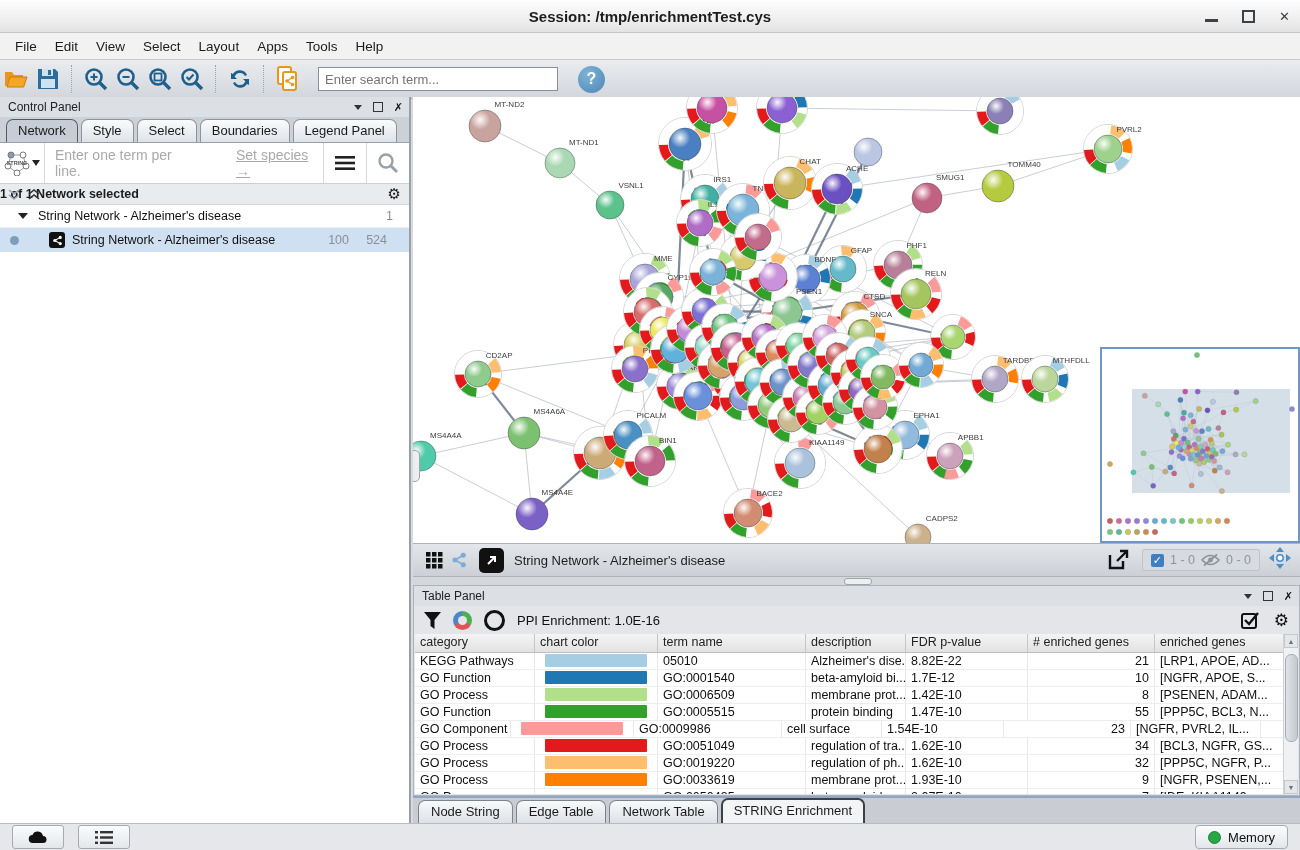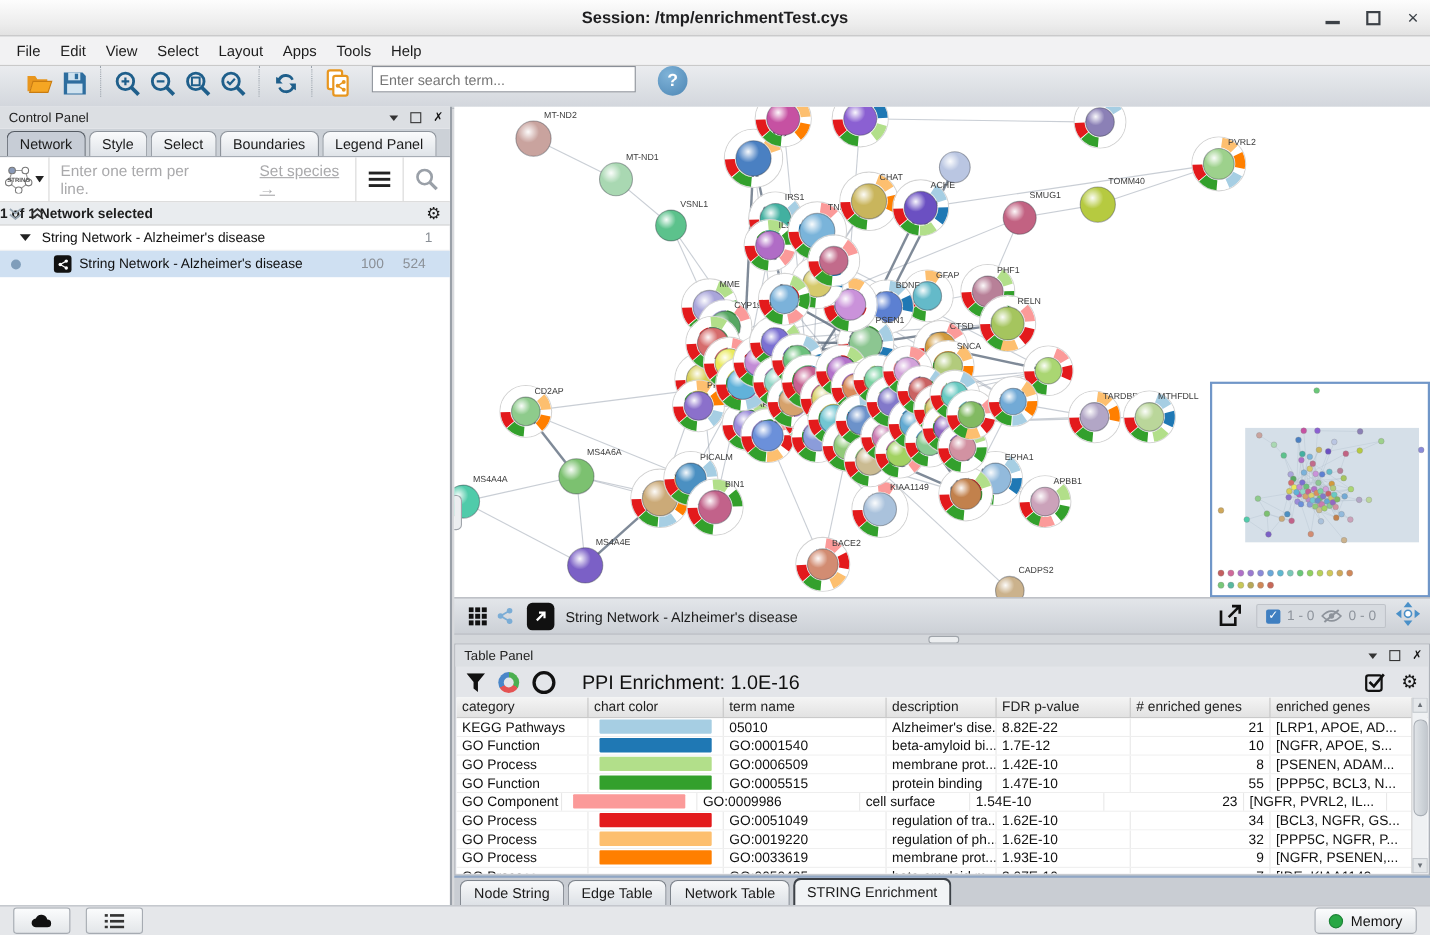--- a/index.html
+++ b/index.html
@@ -12,21 +12,21 @@
     font-size:15px;font-weight:bold;color:#1d1d1f;position:relative;}
   .wctrl{position:absolute;right:10px;top:0;height:32px;display:flex;align-items:center;gap:24px;color:#3c4147;}
   .wc-min{width:13px;height:3px;background:#3c4147;margin-top:8px;}
   .wc-max{width:9px;height:9px;border:2px solid #3c4147;}
   .wc-close{font-size:13px;font-weight:bold;line-height:1;}
   
   .menubar{height:26px;background:#f2f2f3;border-bottom:1px solid #c9c9c9;display:flex;align-items:center;padding-left:6px;}
   .menu-item{font-size:13.5px;color:#1c1c1c;padding:3px 9px;cursor:default;}
   
   .toolbar{height:38px;background:linear-gradient(#eaecef,#d2d6dc);border-bottom:1px solid #b4b8bf;
-    display:flex;padding-left:20px;}
+    display:flex;align-items:center;padding-left:0;}
   .tbtn{width:32px;height:32px;display:flex;align-items:center;justify-content:center;}
   .tsep{width:1px;height:28px;border-left:1px dotted #9aa2ab;margin:0 7px;}
   .search-input{width:226px;height:22px;border:1px solid #8a8f97;font-size:13px;padding:0 6px;
     font-family:"Liberation Sans",sans-serif;margin-left:14px;background:#fff;color:#222;}
   .help-circle{width:27px;height:27px;border-radius:50%;background:radial-gradient(circle at 35% 30%,#7fb3d8,#4d86b4);
     color:#fff;font-weight:bold;font-size:16px;display:flex;align-items:center;justify-content:center;margin-left:20px;}
   
   .control-panel{position:absolute;left:0;top:97px;width:411px;bottom:27px;background:#fff;
     border-right:2px solid #9aa0a8;box-sizing:border-box;}
   .panel-head{height:20px;background:#dcdfe3;display:flex;align-items:center;font-size:12px;color:#222;
@@ -70,21 +70,21 @@
   .count-group{display:flex;align-items:center;gap:6px;background:#d7dbe0;border:1px solid #bfc3c9;border-radius:2px;
     padding:3px 8px;margin:0 8px;color:#8d939b;font-size:12.5px;}
   .chk-blue{width:13px;height:13px;background:#3f7fc1;border-radius:2px;color:#fff;font-size:11px;line-height:13px;text-align:center;font-weight:bold;}
   
   .h-splitter{position:absolute;left:413px;top:577px;width:887px;height:8px;background:#d4d7db;}
   .h-splitter .grip{position:absolute;left:50%;top:1px;width:26px;height:5px;margin-left:-13px;background:#eceef0;border:1px solid #a0a5ab;border-radius:3px;}
   
   .table-panel{position:absolute;left:413px;top:585px;width:887px;height:211px;background:#e3e5e9;
     border:1px solid #aeb2b9;box-sizing:border-box;}
   .tp-toolbar{height:29px;display:flex;align-items:center;padding:0 10px;gap:12px;position:relative;}
-  .ppi-text{font-size:18px;color:#101010;margin-left:12px;}
+  .ppi-text{font-size:13px;color:#101010;margin-left:0;}
   .tp-right{position:absolute;right:10px;display:flex;gap:14px;align-items:center;}
   .donut{width:19px;height:19px;border-radius:50%;
     background:conic-gradient(#4caf50 0 120deg,#e45353 120deg 240deg,#4a86c8 240deg 360deg);position:relative;}
   .donut::after{content:"";position:absolute;left:5px;top:5px;width:9px;height:9px;border-radius:50%;background:#e3e5e9;}
   .ring-o{width:15px;height:15px;border:3px solid #111;border-radius:50%;}
   .gear{font-size:17px;color:#111;font-family:"DejaVu Sans",sans-serif;line-height:1;}
   .tbl-wrap{position:absolute;left:1px;right:1px;top:48px;bottom:1px;background:#fff;overflow:hidden;}
   .tbl-scroll{position:absolute;right:0;top:0;bottom:0;width:14px;background:#eff1f3;border-left:1px solid #d2d2d2;}
   .sc-btn{position:absolute;left:0;width:14px;height:14px;background:#e4e7ea;border:1px solid #c4c8cd;box-sizing:border-box;
     color:#6a7077;font-size:7px;display:flex;align-items:center;justify-content:center;}

